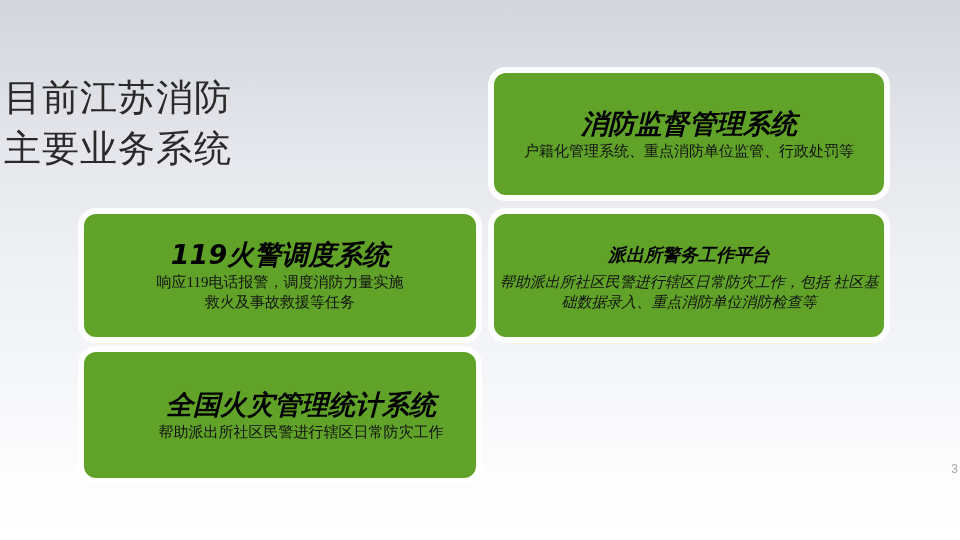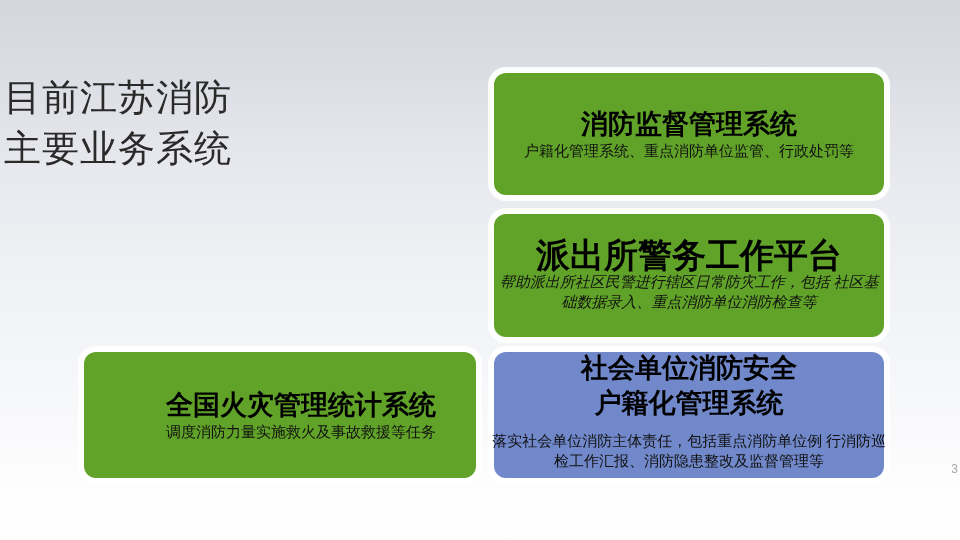--- a/index.html
+++ b/index.html
@@ -58,20 +58,21 @@
   .box.blue  { background: #7189cb; }
 
   .box-title {
     font-family: "DejaVu Sans", "Liberation Sans", sans-serif;
     font-weight: bold;
     font-size: 26px;
     line-height: 32px;
     color: #000000;
     text-align: center;
     white-space: pre-line;
+    font-style: italic;
   }
   .box-sub {
     font-family: "Liberation Serif", "DejaVu Serif", serif;
     font-size: 15px;
     line-height: 20px;
     color: #111111;
     text-align: center;
     margin-top: 1px;
   }
 
@@ -90,21 +91,21 @@
     left: -3px;
     right: -3px;
     top: 78px;
     width: 396px;
   }
 
   #box-police .box-sub { width: 382px; font-style: italic; }
   #box-dispatch .box-title { font-size: 27px; }
   #box-fire-stat .box-title { font-size: 27px; }
   #box-supervision .box-title { font-size: 27px; }
-  #box-police .box-title { font-size: 34px; }
+  #box-police .box-title { font-size: 18px; }
 
   
   #page-number {
     position: absolute;
     right: 2px;
     top: 462px;
     font-family: "Liberation Sans", sans-serif;
     font-size: 12px;
     color: #a6a6a6;
     line-height: 14px;
@@ -116,32 +117,31 @@
 <div id="slide">
 
   <div id="slide-title">目前江苏消防
 主要业务系统</div>
 
   <div class="box green" id="box-supervision">
     <div class="box-title">消防监督管理系统</div>
     <div class="box-sub">户籍化管理系统、重点消防单位监管、行政处罚等</div>
   </div>
 
+  <div class="box green" id="box-dispatch">
+    <div class="box-title">119火警调度系统</div>
+    <div class="box-sub" style="width:255px;">响应119电话报警，调度消防力量实施救火及事故救援等任务</div>
+  </div>
 
   <div class="box green" id="box-police">
     <div class="box-title">派出所警务工作平台</div>
     <div class="box-sub">帮助派出所社区民警进行辖区日常防灾工作，包括 社区基础数据录入、重点消防单位消防检查等</div>
   </div>
 
   <div class="box green" id="box-fire-stat">
     <div class="box-title">全国火灾管理统计系统</div>
-    <div class="box-sub">调度消防力量实施救火及事故救援等任务</div>
+    <div class="box-sub">帮助派出所社区民警进行辖区日常防灾工作</div>
   </div>
 
-  <div class="box blue" id="box-household">
-    <div class="box-title" style="margin-bottom:60px;">社会单位消防安全
-户籍化管理系统</div>
-    <div class="box-sub">落实社会单位消防主体责任，包括重点消防单位例 行消防巡检工作汇报、消防隐患整改及监督管理等</div>
-  </div>
 
   <div id="page-number">3</div>
 
 </div>
 
 </body></html>

